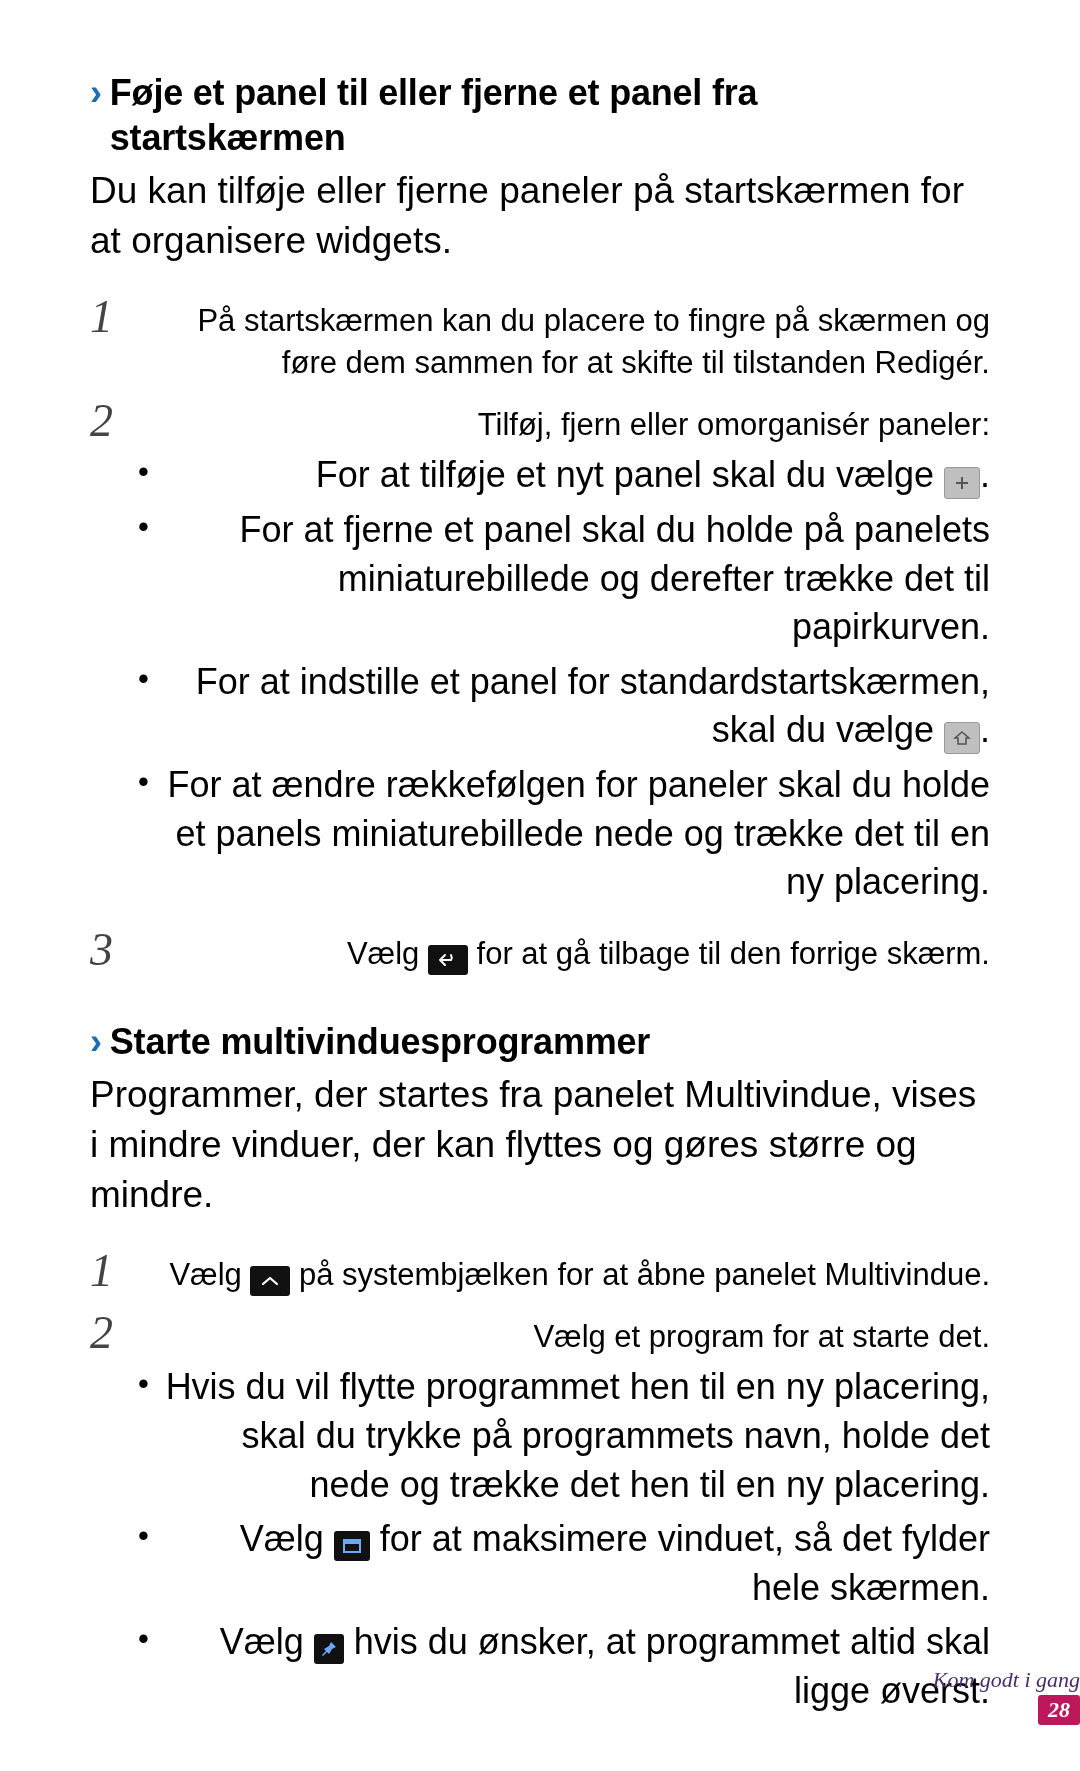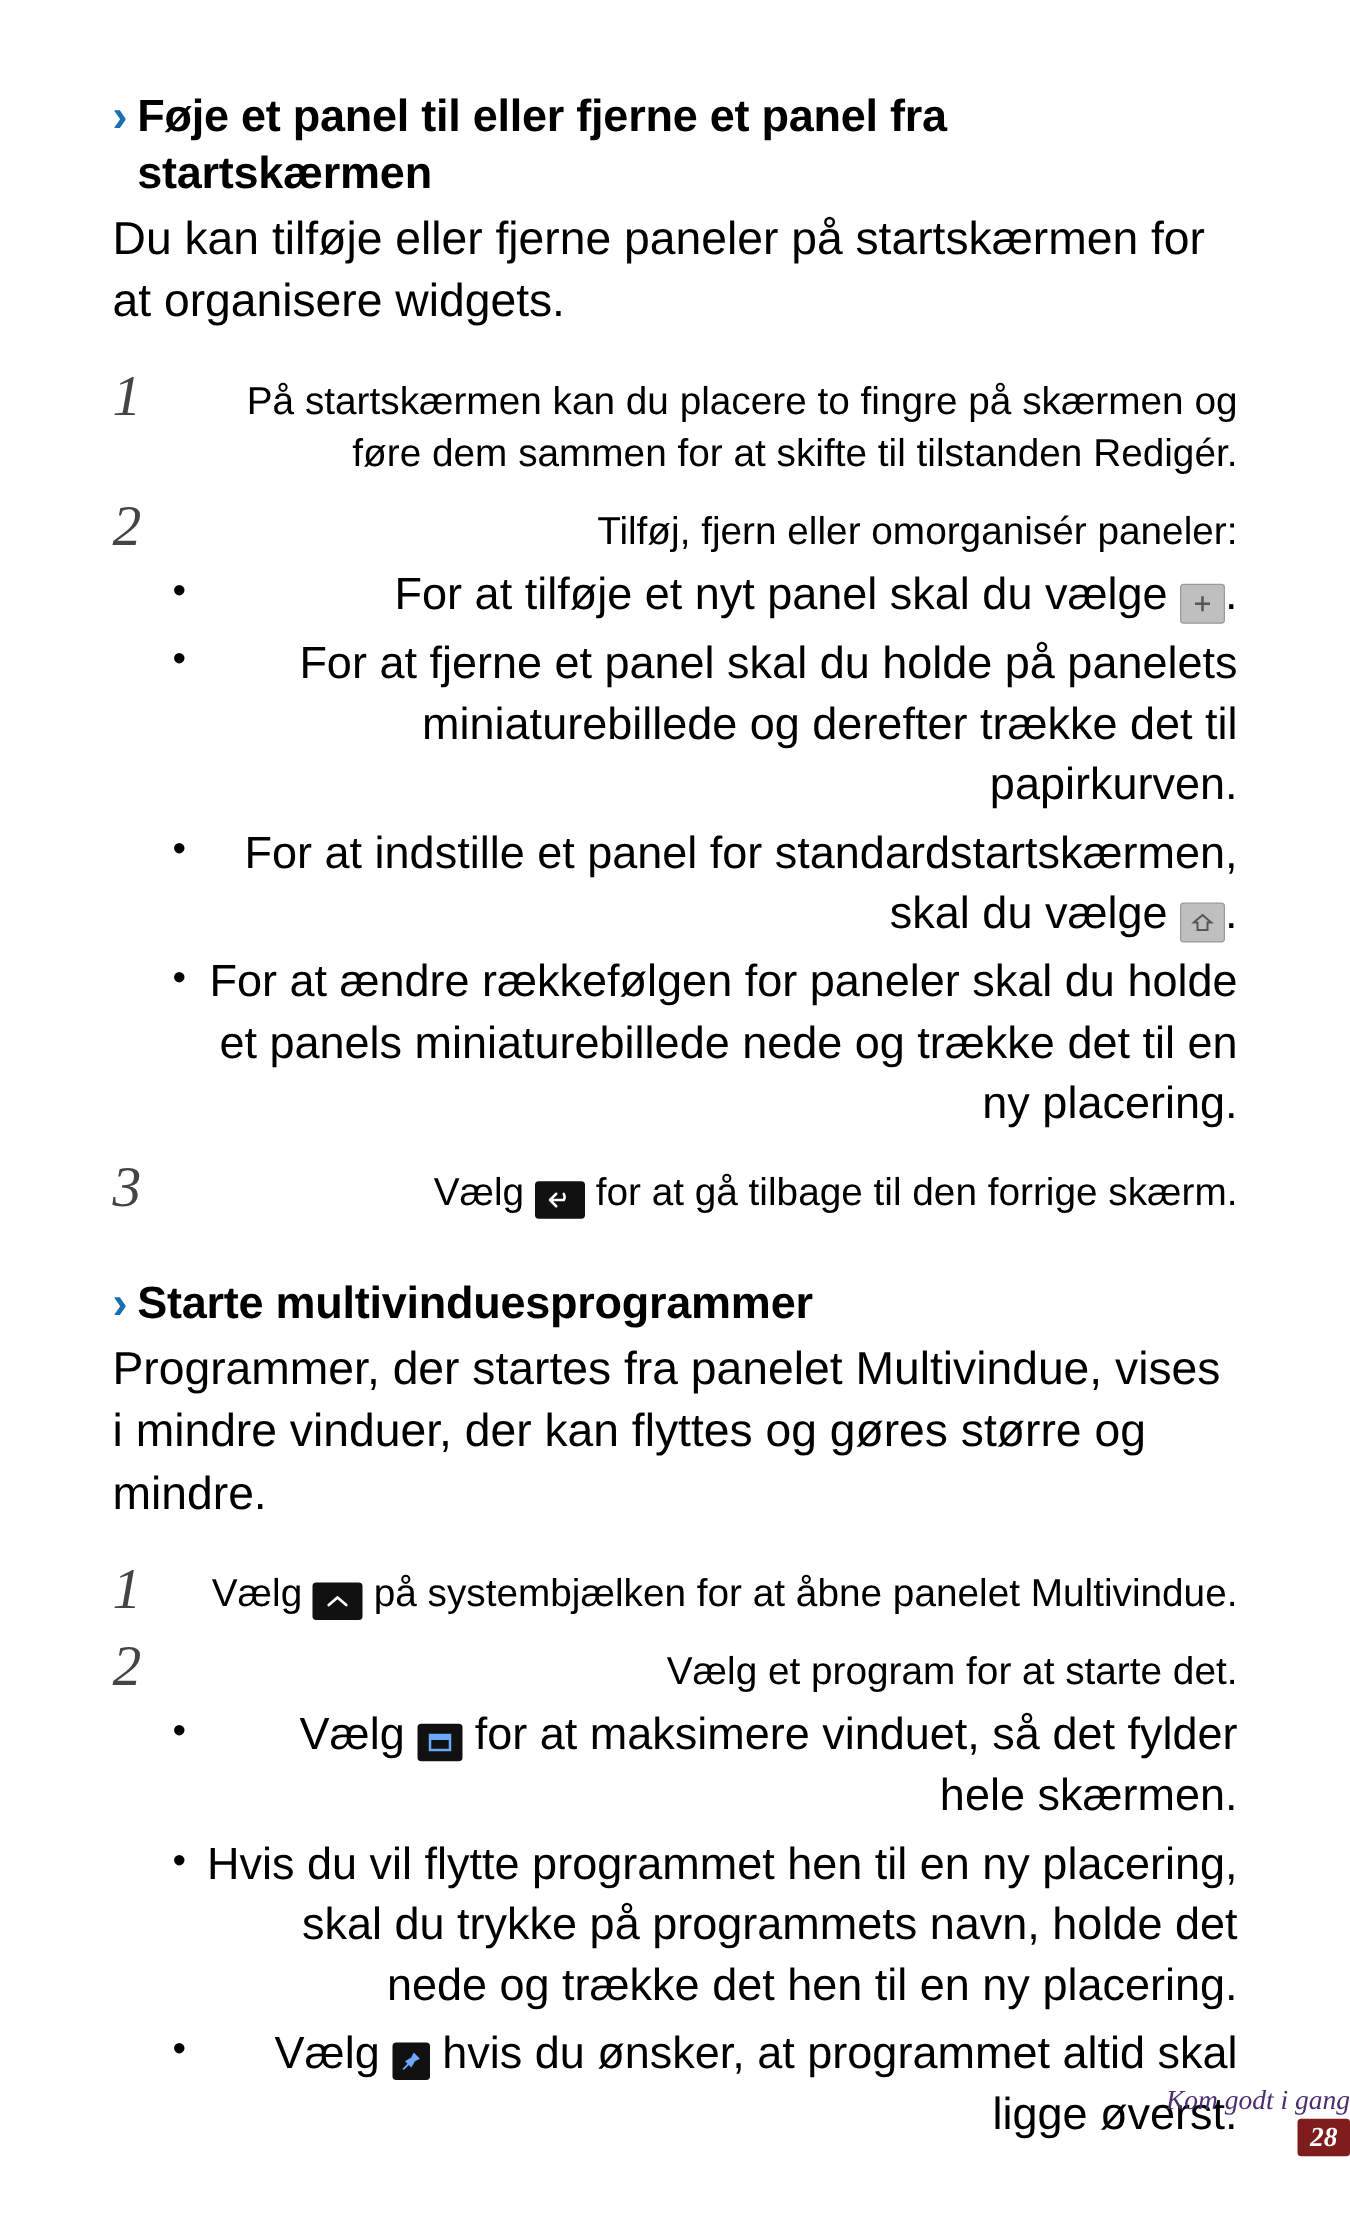--- a/index.html
+++ b/index.html
@@ -151,21 +151,21 @@
     text-align: right;
   }
   .footer-title {
     font-style: italic;
     color: #4a2d6e;
     font-size: 22px;
     font-family: Georgia, "Times New Roman", serif;
   }
   .page-badge {
     display: inline-block;
-    background: #7f1d1d;
+    background: #be185d;
     color: #fff;
     font-size: 22px;
     font-weight: 600;
     padding: 2px 10px;
     border-radius: 3px;
     margin-top: 2px;
     font-family: Georgia, "Times New Roman", serif;
     font-style: italic;
   }
   svg { display: block; }
@@ -244,29 +244,29 @@
               </svg>
             </span><span> på systembjælken for at åbne panelet Multivindue.</span>
         </div>
       </div>
 
       <div class="step">
         <div class="step-num">2</div>
         <div class="step-body">
           <span>Vælg et program for at starte det.</span>
           <ul class="bullets">
+            <li>Hvis du vil flytte programmet hen til en ny placering, skal du trykke på programmets navn, holde det nede og trække det hen til en ny placering.</li>
             <li>
               <span>Vælg </span><span class="inline-icon icon-max-dark">
                   <svg width="22" height="18" viewBox="0 0 22 18">
                     <rect x="3" y="3" width="16" height="12" fill="none" stroke="#6aa9ff" stroke-width="2"></rect>
                     <rect x="3" y="3" width="16" height="4" fill="#6aa9ff"></rect>
                   </svg>
                 </span><span> for at maksimere vinduet, så det fylder hele skærmen.</span>
             </li>
-            <li>Hvis du vil flytte programmet hen til en ny placering, skal du trykke på programmets navn, holde det nede og trække det hen til en ny placering.</li>
             <li>
               <span>Vælg </span><span class="inline-icon icon-pin-dark">
                   <svg width="18" height="18" viewBox="0 0 18 18">
                     <path d="M11 2 L16 7 L12 9 L9 14 L7 12 L3 16 L2 15 L6 11 L4 9 L9 6 Z" fill="#6aa9ff"></path>
                   </svg>
                 </span><span> hvis du ønsker, at programmet altid skal ligge øverst.</span>
             </li>
           </ul>
         </div>
       </div>

